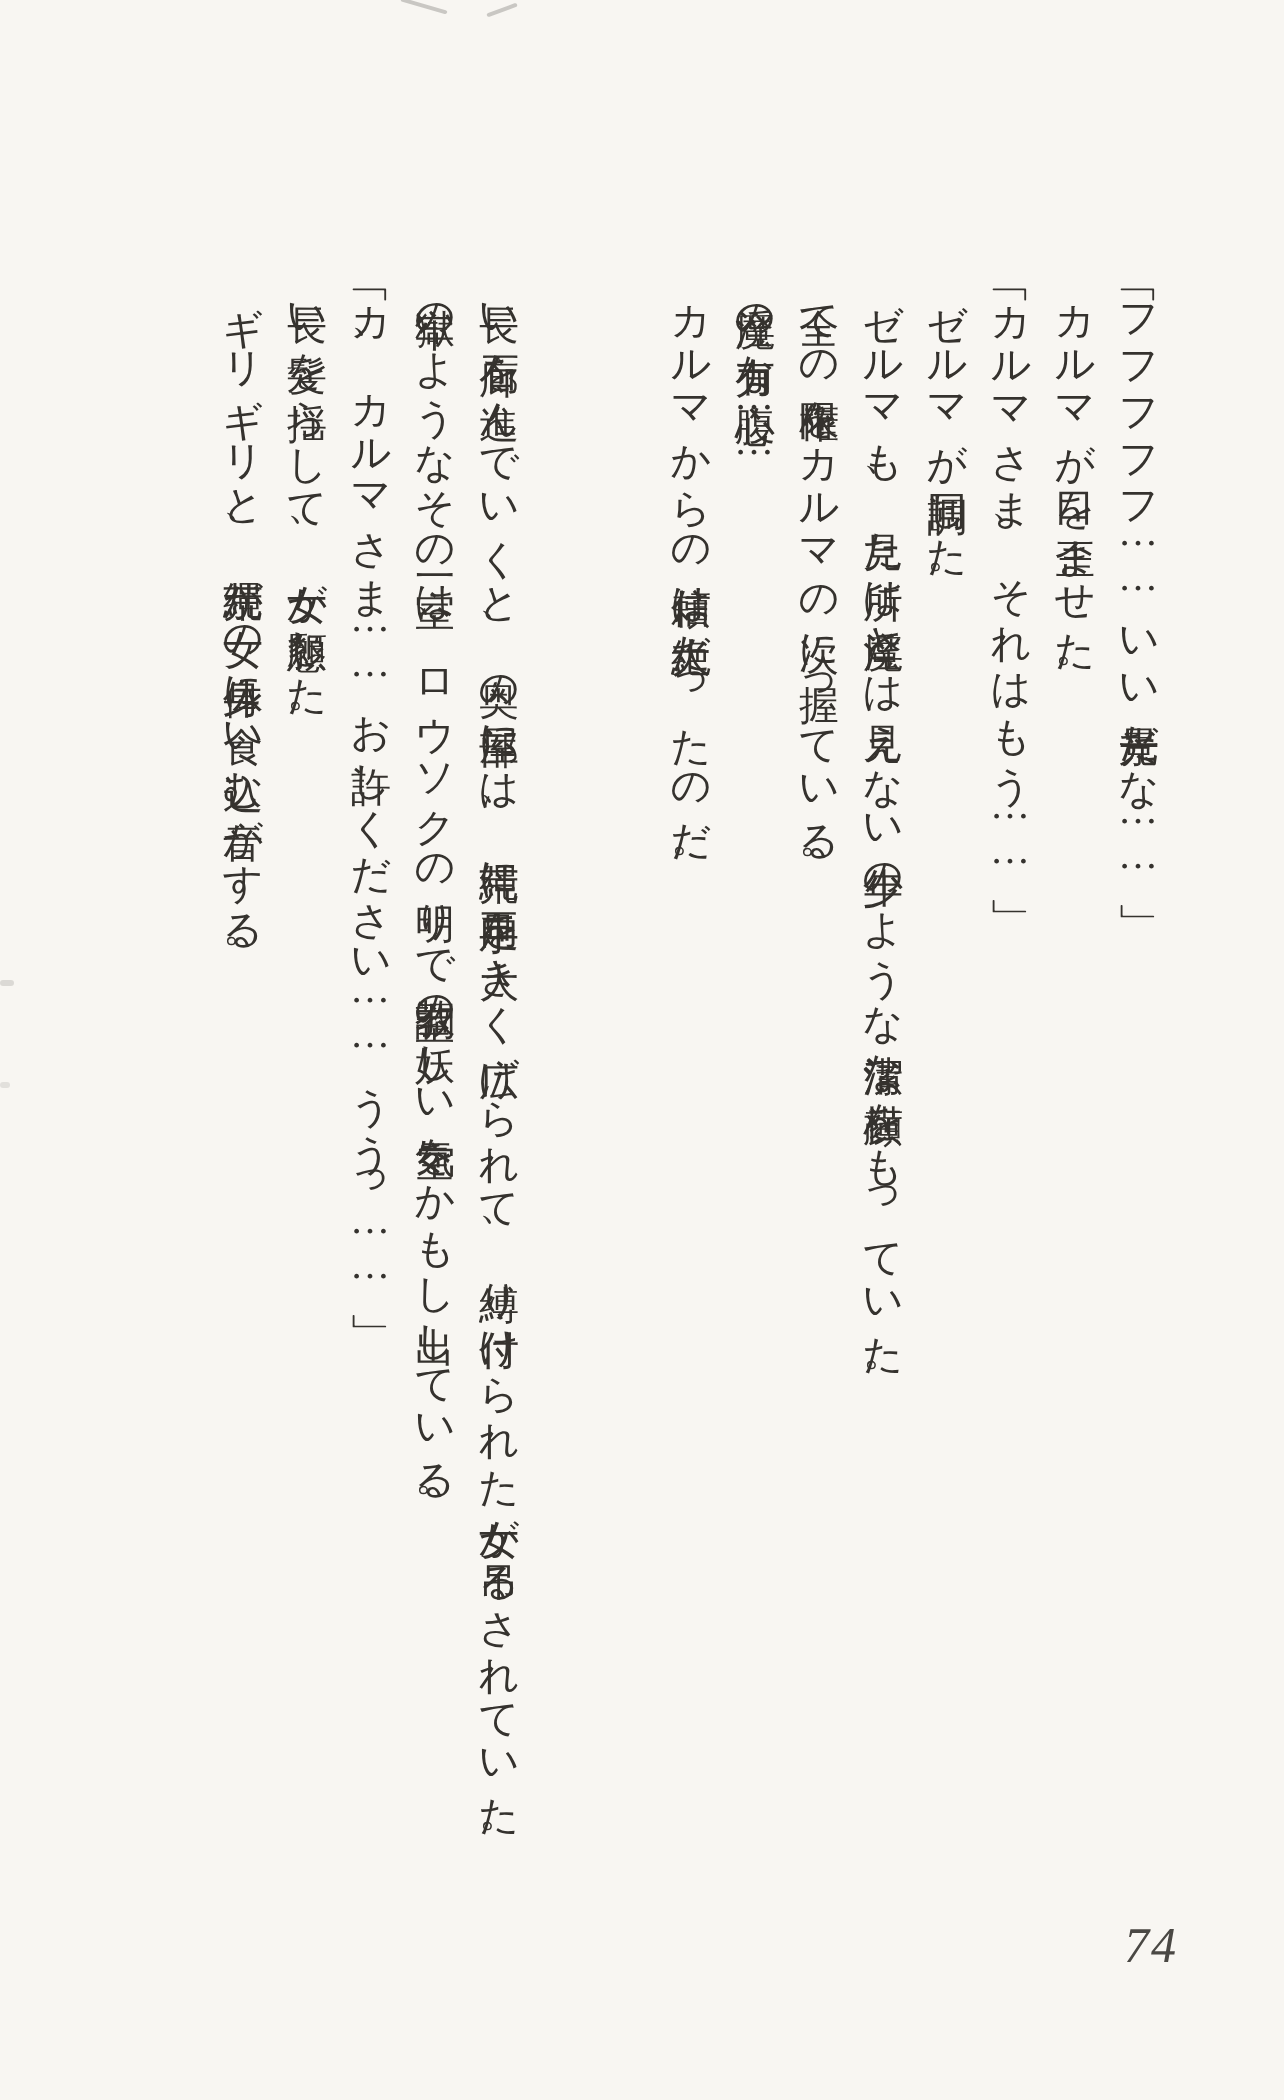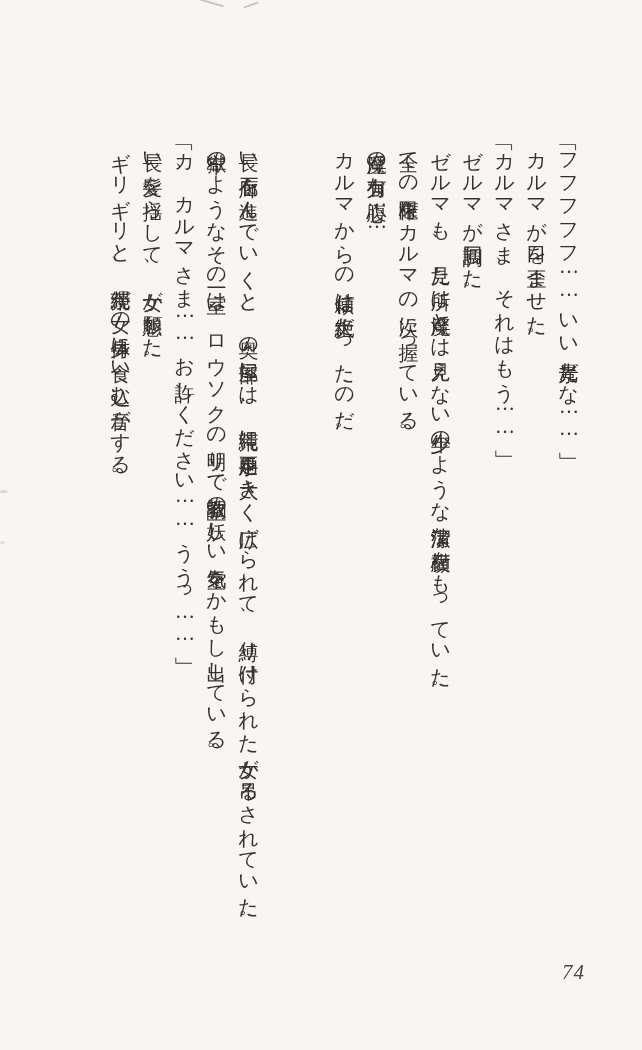--- a/index.html
+++ b/index.html
@@ -40,21 +40,21 @@
   }
   .para.scene-break {
     margin-block-start: 64px; 
   }
   .page-number {
     position: absolute;
     left: 562px;
     top: 960px;
     font-family: "Liberation Serif", "DejaVu Serif", serif;
     font-style: italic;
-    font-size: 21px;
+    font-size: 25px;
     letter-spacing: 1px;
     color: #4a4844;
   }
   
   .artifact {
     position: absolute;
     background: #c9c7c3;
     border-radius: 2px;
   }
   .a1 { left: 200px; top: 2px;  width: 24px; height: 2px; transform: rotate(16deg); }

